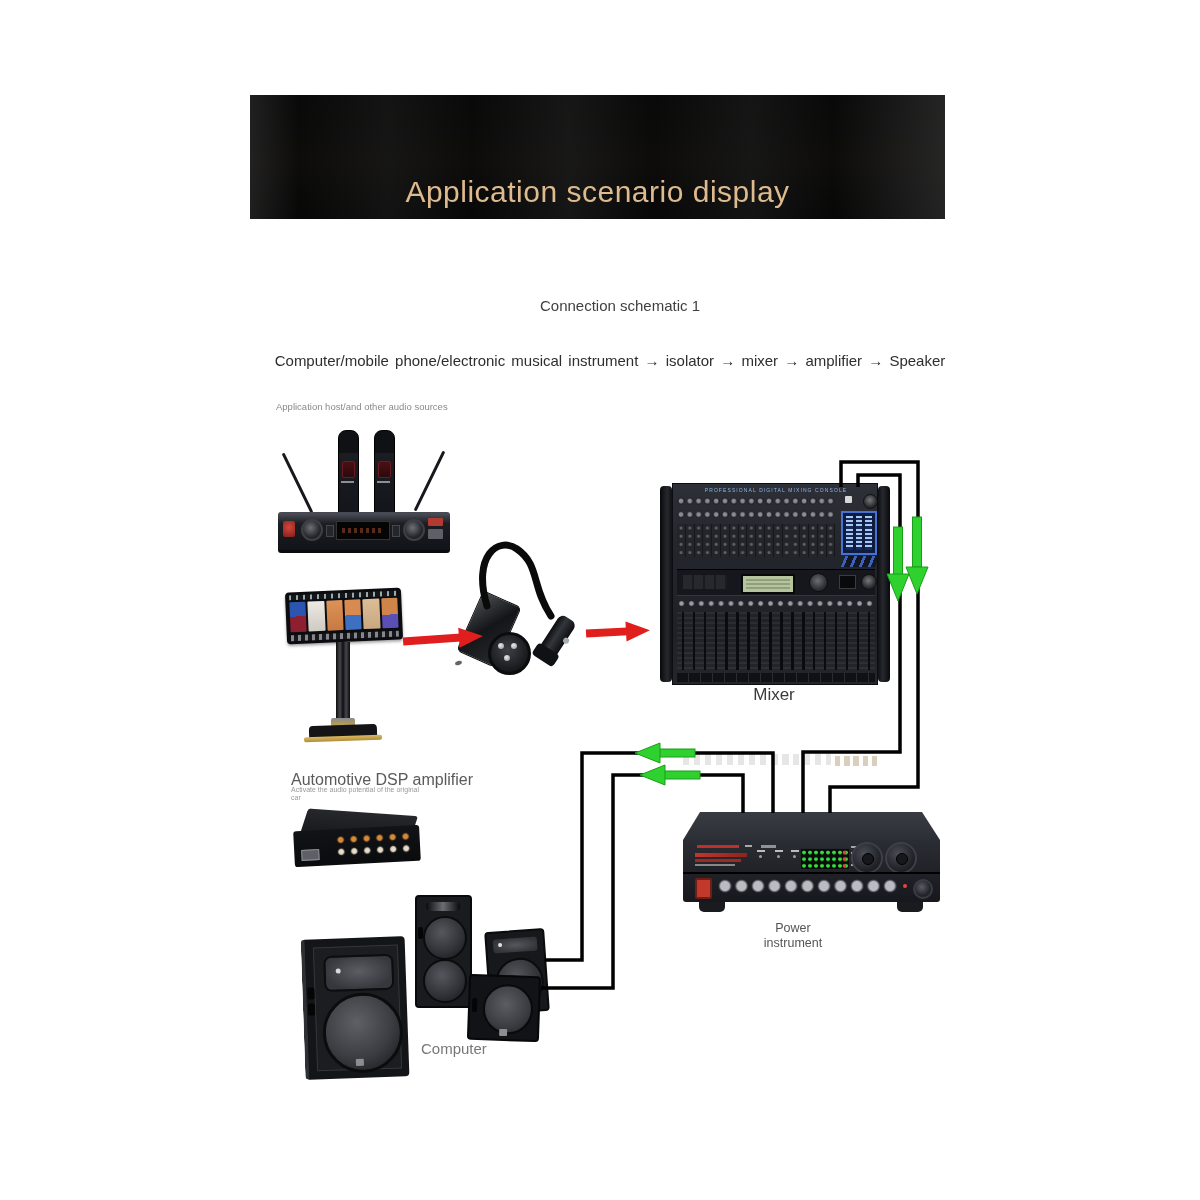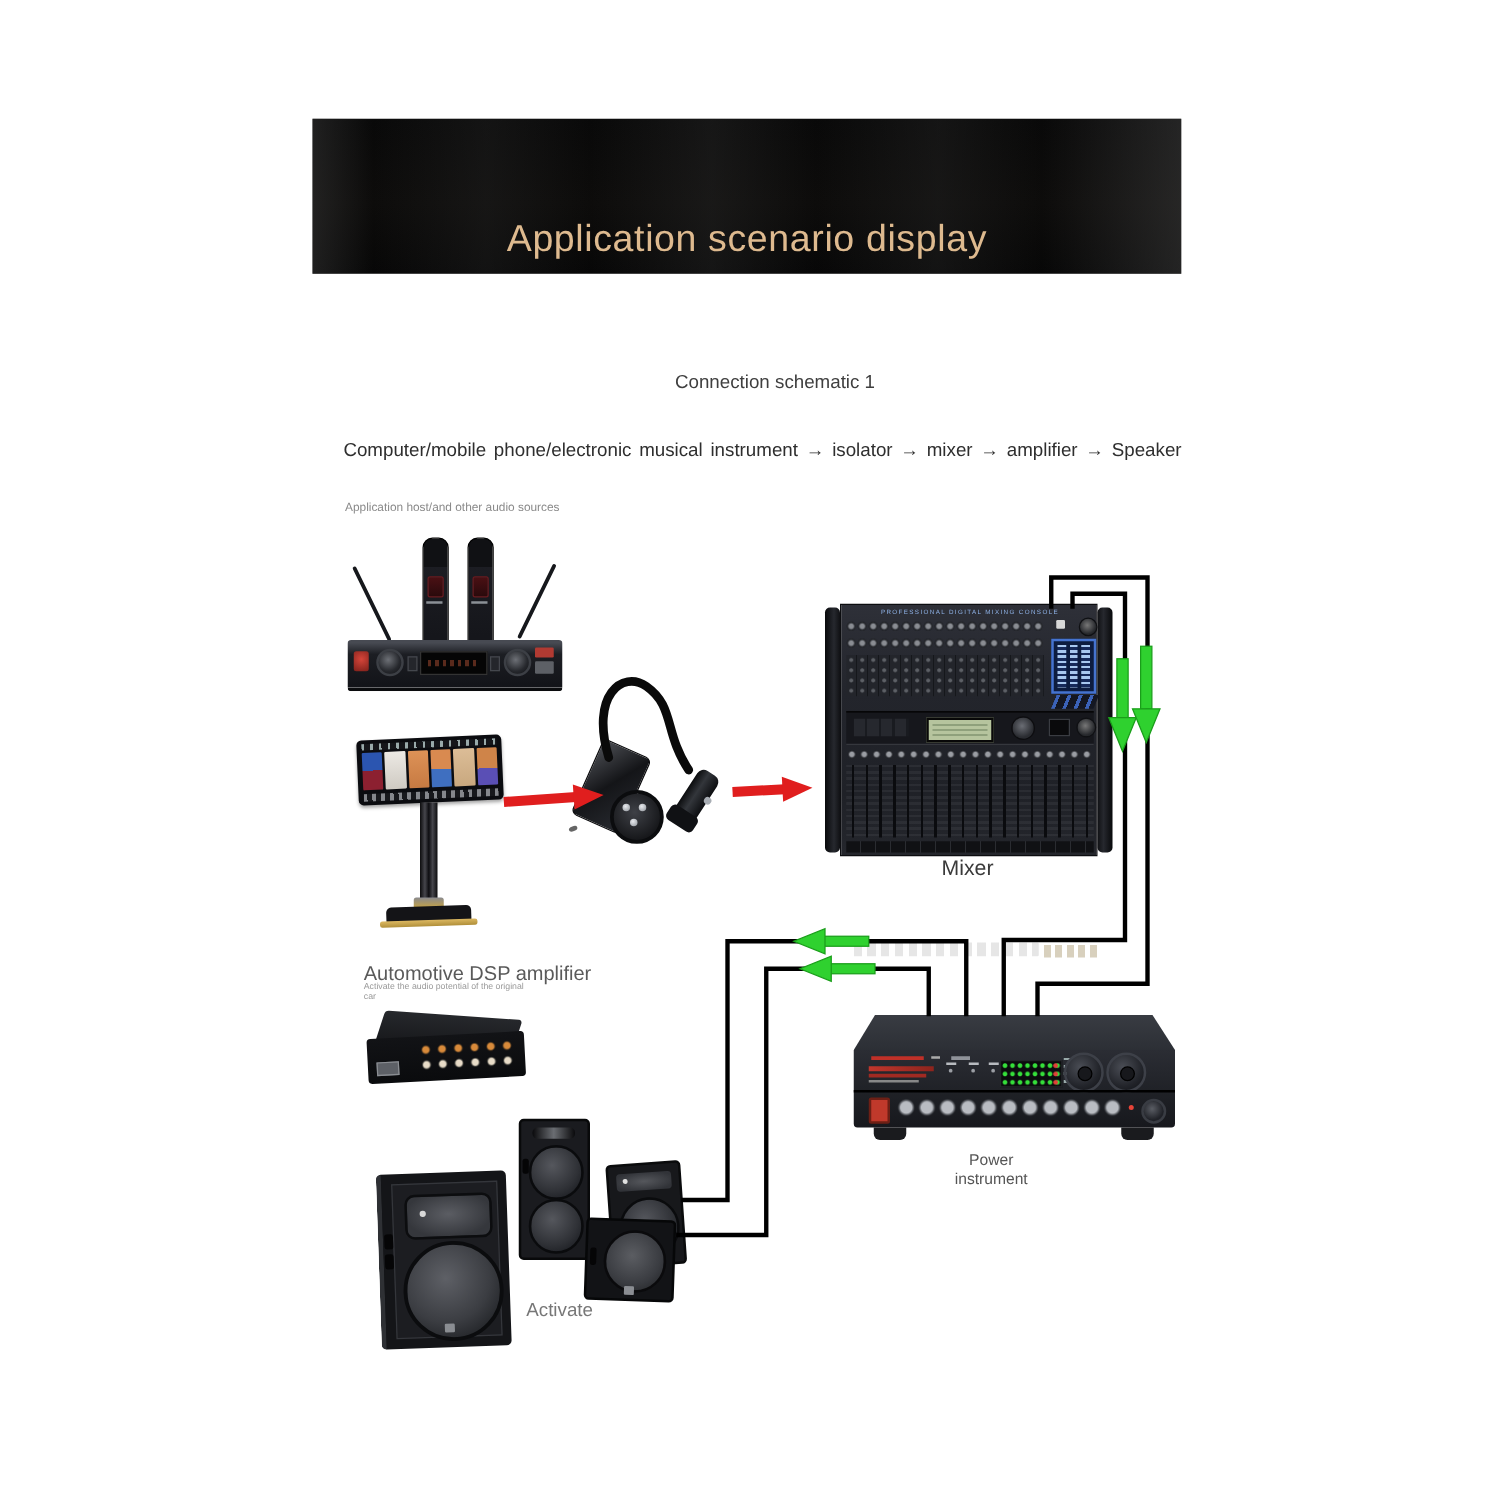--- a/index.html
+++ b/index.html
@@ -359,21 +359,21 @@
     <span class="sp3-horn">
         <i></i>
       </span>
     <span class="sp-woof-s" style="left:6px;top:26px;width:44px;height:44px;"></span>
   </div>
   <div class="abs sp sp4 dev">
     <span class="sp4-grille"></span>
     <span class="sp-handle" style="left:2px;top:22px;width:5px;height:14px;"></span>
     <span class="sp-logo"></span>
   </div>
-  <div class="abs speaker-label txt">Activate</div>
+  <div class="abs speaker-label txt">Computer</div>
 
   <svg class="abs wires" viewBox="0 0 1200 1200" xmlns="http://www.w3.org/2000/svg">
 
     <path d="M 487,606 C 472,556 498,536 517,549 C 540,565 531,586 551,616" fill="none" stroke="#0a0a0a" stroke-width="7" stroke-linecap="round"></path>
 
     <polyline points="841,487 841,462 918,462 918,787 830,787 830,813" fill="none" stroke="#000" stroke-width="3.5"></polyline>
     <polyline points="858,487 858,475 900,475 900,752 803,752 803,813" fill="none" stroke="#000" stroke-width="3.5"></polyline>
     <polyline points="773,813 773,753 582,753 582,960 545,960" fill="none" stroke="#000" stroke-width="3.5"></polyline>
     <polyline points="743,813 743,775 613,775 613,988 541,988" fill="none" stroke="#000" stroke-width="3.5"></polyline>
 

